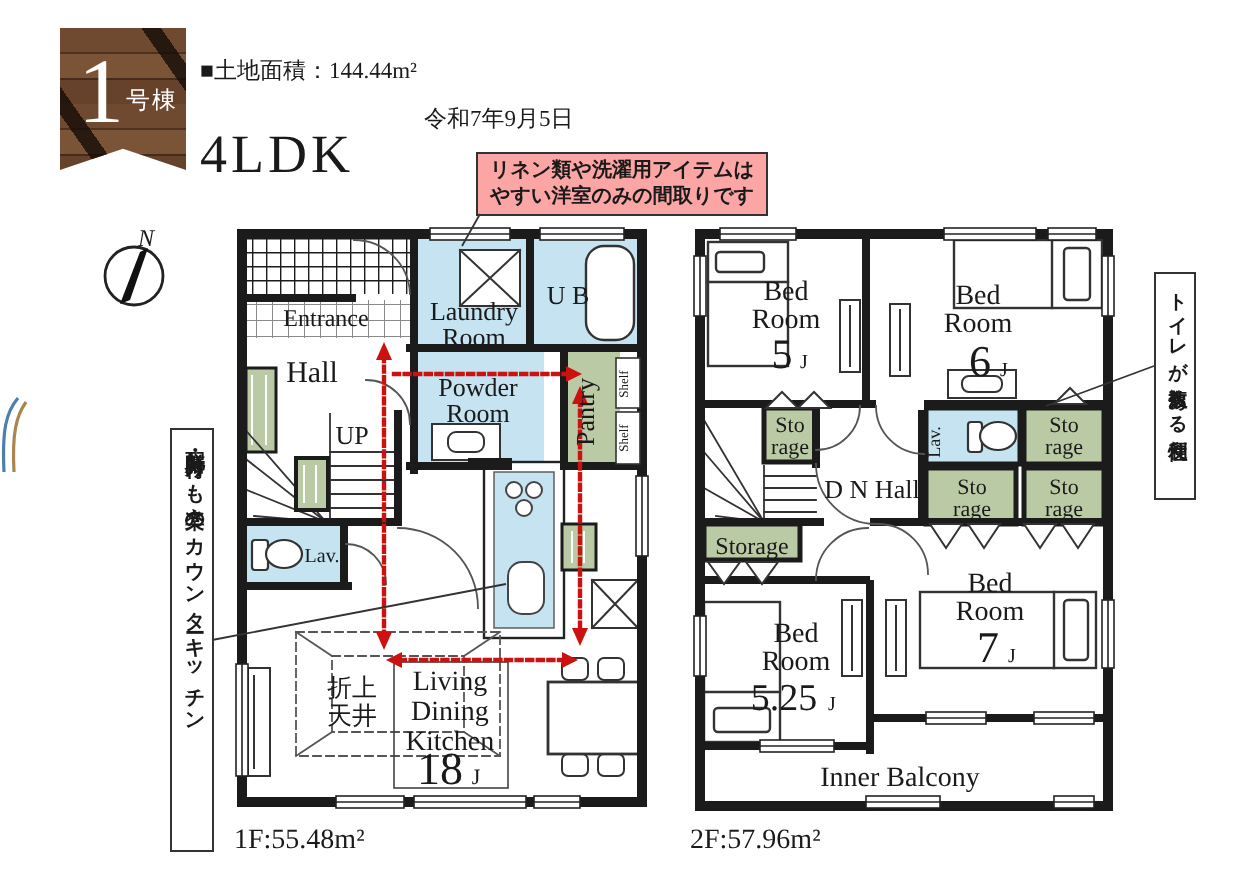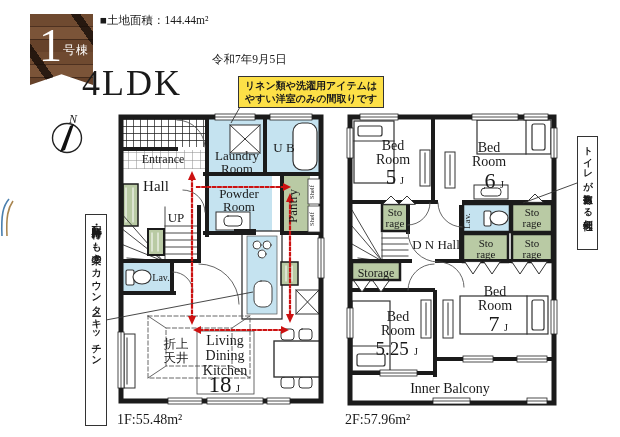--- a/index.html
+++ b/index.html
@@ -8,25 +8,25 @@
   .abs{position:absolute;}
   
   #badge{left:30px;top:14px;width:63px;height:71px;
     background:
       repeating-linear-gradient(55deg, rgba(18,10,6,0) 0 16px, rgba(18,10,6,.78) 16px 24px, rgba(18,10,6,0) 24px 58px),
       repeating-linear-gradient(180deg,#6f4a30 0 12px,#4e3120 12px 13px,#7b5438 13px 25px,#452b1b 25px 26px,#66422a 26px 38px);
     clip-path:polygon(0 0,100% 0,100% 100%,50% 85%,0 100%);}
   #badge .num{position:absolute;left:9px;top:0px;font-size:46px;color:#fff;line-height:64px;}
   #badge .suf{position:absolute;left:33px;top:28px;font-size:12px;color:#fff;letter-spacing:1px;}
   
-  #specs{left:100px;top:14px;font-size:11.5px;line-height:12.5px;white-space:nowrap;}
+  #specs{left:100px;top:30px;font-size:11.5px;line-height:12.5px;white-space:nowrap;}
   #spec-date{left:212px;top:52px;font-size:11.5px;}
-  #ldk-type{left:82px;top:62px;font-size:36px;letter-spacing:2px;}
+  #ldk-type{left:100px;top:62px;font-size:27px;letter-spacing:2px;}
   
-  .note{border:1px solid #333;background:#fde047;font-size:10px;line-height:13px;
+  .note{border:1px solid #333;background:#fca5a5;font-size:10px;line-height:13px;
         padding:2px 6px;font-weight:bold;white-space:nowrap;}
   #note-laundry{left:238px;top:76px;}
   #note-interior{left:432px;top:76px;}
   .vnote{border:1px solid #333;background:#fff;font-weight:bold;
          writing-mode:vertical-rl;text-orientation:upright;letter-spacing:1px;}
   #note-kitchen{left:85px;top:214px;height:206px;font-size:10px;padding:2px 3px;}
   #note-toilet{left:577px;top:136px;height:108px;font-size:9.5px;padding:2px 3px;}
   
   svg{position:absolute;left:0;top:0;}
   svg text{font-family:"Liberation Serif","DejaVu Serif",serif;fill:#1a1a1a;}

